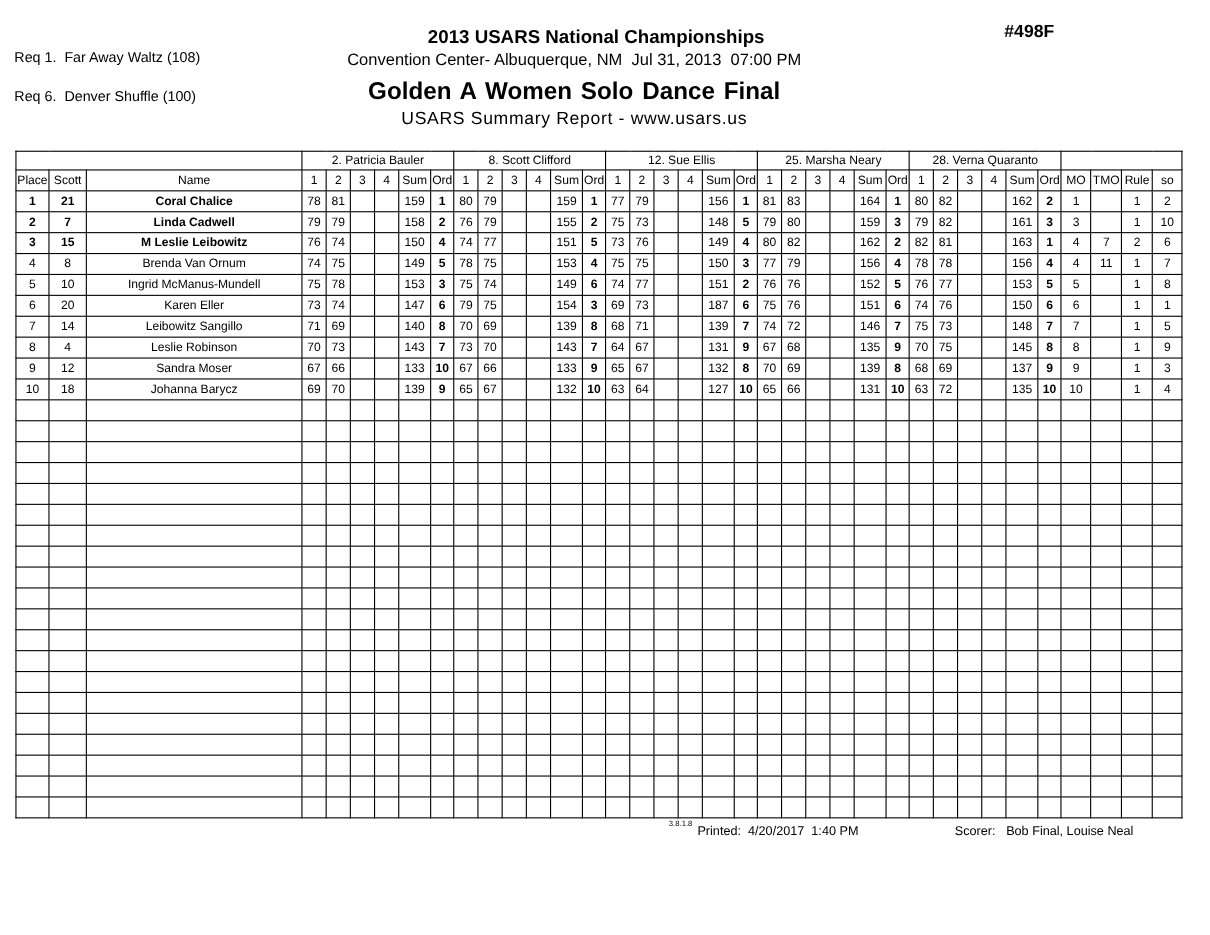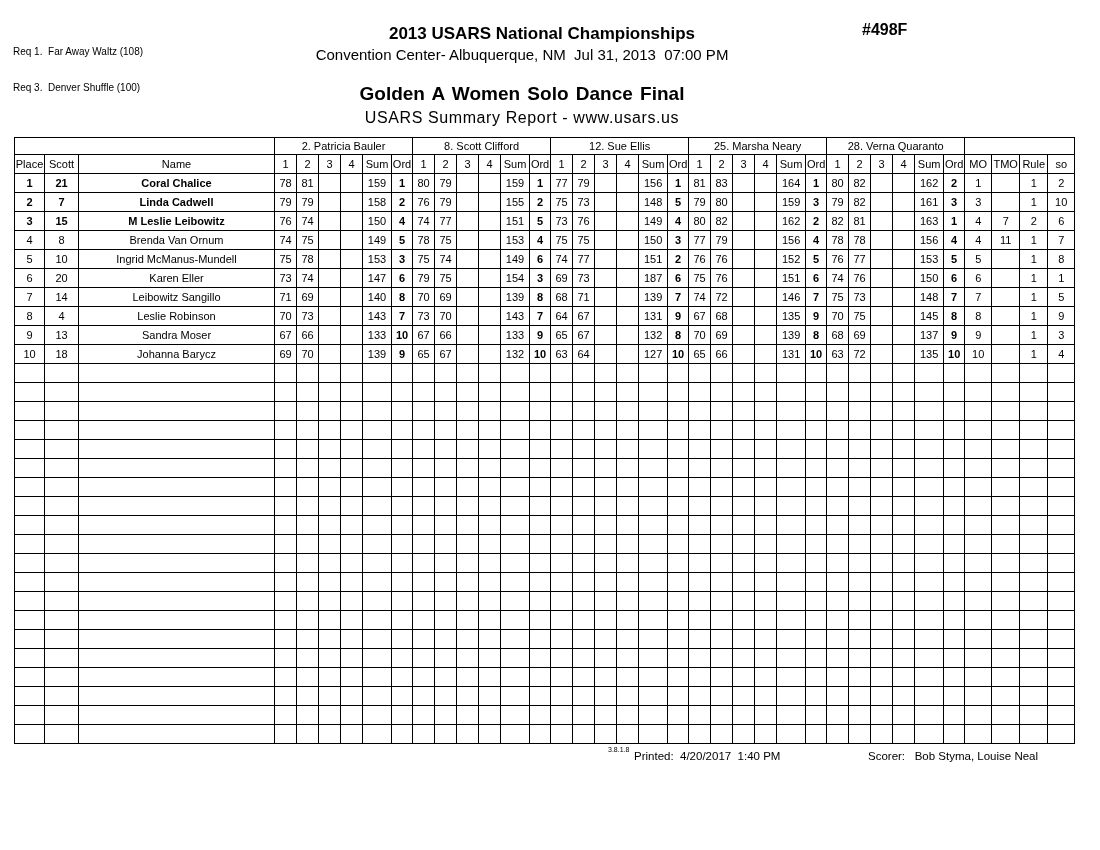--- a/index.html
+++ b/index.html
@@ -1,27 +1,27 @@
 <!DOCTYPE html>
 <html><head>
 <meta charset="utf-8">
 <style>
   html,body{margin:0;padding:0;background:#fff;}
   .page{position:relative;width:1100px;height:850px;background:#ffffff;color:#000;
         font-family:"Liberation Sans", sans-serif;overflow:hidden;}
 
-  .req{position:absolute;left:13px;top:22px;font-size:10px;line-height:12px;white-space:pre;}
+  .req{position:absolute;left:13px;top:22px;font-size:13px;line-height:12px;white-space:pre;}
 
   .center-head{position:absolute;left:0;top:24px;width:1044px;text-align:center;}
   .title{font-size:17px;font-weight:bold;margin-left:40px;}
   .subtitle{font-size:15px;margin-top:2px;white-space:pre;}
-  .event{font-size:19px;font-weight:bold;margin-top:20px;word-spacing:2px;}
+  .event{font-size:22px;font-weight:bold;margin-top:7px;word-spacing:2px;}
   .report{font-size:16px;margin-top:4px;letter-spacing:0.6px;}
 
-  .docnum{position:absolute;left:862px;top:21px;font-size:16px;font-weight:bold;}
+  .docnum{position:absolute;left:913px;top:21px;font-size:16px;font-weight:bold;}
 
   table.results{border-collapse:collapse;table-layout:fixed;position:absolute;left:14px;top:137px;width:1060px;}
   table.results td{border:1px solid #000;height:18px;font-size:11px;line-height:18px;text-align:center;
         padding:0;overflow:hidden;white-space:nowrap;}
   tr.band td{height:16px;line-height:16px;}
   td.nb{border:none;}
   td.jbox{text-align:left;padding-left:3px;white-space:pre;font-size:11px;}
   td.hd{border-bottom:3px double #000;}
   td.name-cell{text-align:left;padding-left:6px;}
   td.sum-cell{text-align:right;padding-right:3px;}
@@ -33,21 +33,21 @@
   .footer-printed{position:absolute;left:634px;top:750px;font-size:11.5px;white-space:pre;}
   .footer-scorer{position:absolute;left:868px;top:750px;font-size:11.5px;white-space:pre;}
 </style>
 </head>
 <body>
 
 <div class="page">
 
   <div class="req">
     <div>Req 1.  Far Away Waltz (108)</div>
-    <div>Req 3.  Denver Shuffle (100)</div>
+    <div>Req 6.  Denver Shuffle (100)</div>
   </div>
 
   <div class="center-head">
     <div class="title">2013 USARS National Championships</div>
     <div class="subtitle">Convention Center- Albuquerque, NM  Jul 31, 2013  07:00 PM</div>
     <div class="event">Golden A Women Solo Dance Final</div>
     <div class="report">USARS Summary Report - www.usars.us</div>
   </div>
 
   <div class="docnum">#498F</div>
@@ -450,21 +450,21 @@
           <td></td>
           <td class="sum-cell">145</td>
           <td class="ord-col b">8</td>
           <td>8</td>
           <td></td>
           <td>1</td>
           <td>9</td>
         </tr>
         <tr>
           <td>9</td>
-          <td>13</td>
+          <td>12</td>
           <td class="name-cell">Sandra Moser</td>
           <td>67</td>
           <td>66</td>
           <td></td>
           <td></td>
           <td class="sum-cell">133</td>
           <td class="ord-col b">10</td>
           <td>67</td>
           <td>66</td>
           <td></td>
@@ -1311,15 +1311,15 @@
           <td></td>
           <td></td>
           <td></td>
           <td></td>
         </tr>
       </tbody>
   </table>
 
   <span class="footer-ver">3.8.1.8</span>
   <span class="footer-printed"><span>Printed:</span><span>  4/20/2017  1:40 PM</span></span>
-  <span class="footer-scorer"><span>Scorer:</span><span>   Bob Styma, Louise Neal</span></span>
+  <span class="footer-scorer"><span>Scorer:</span><span>   Bob Final, Louise Neal</span></span>
 
 </div>
 
 </body></html>

